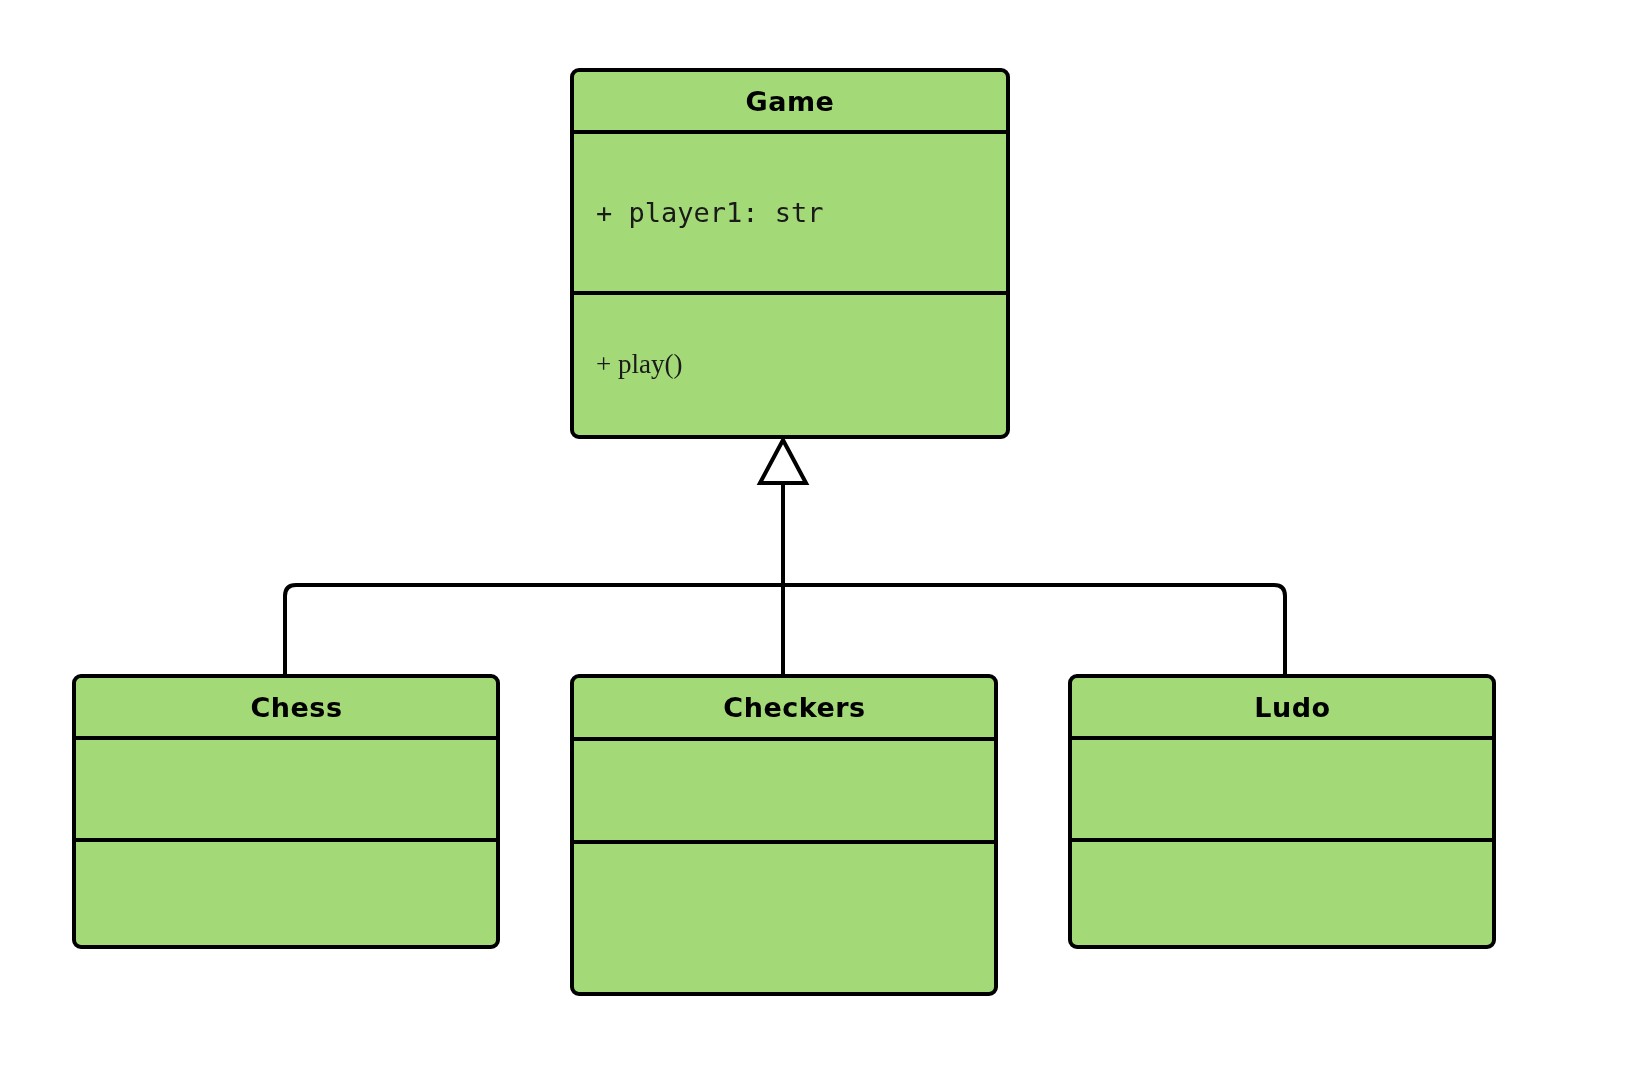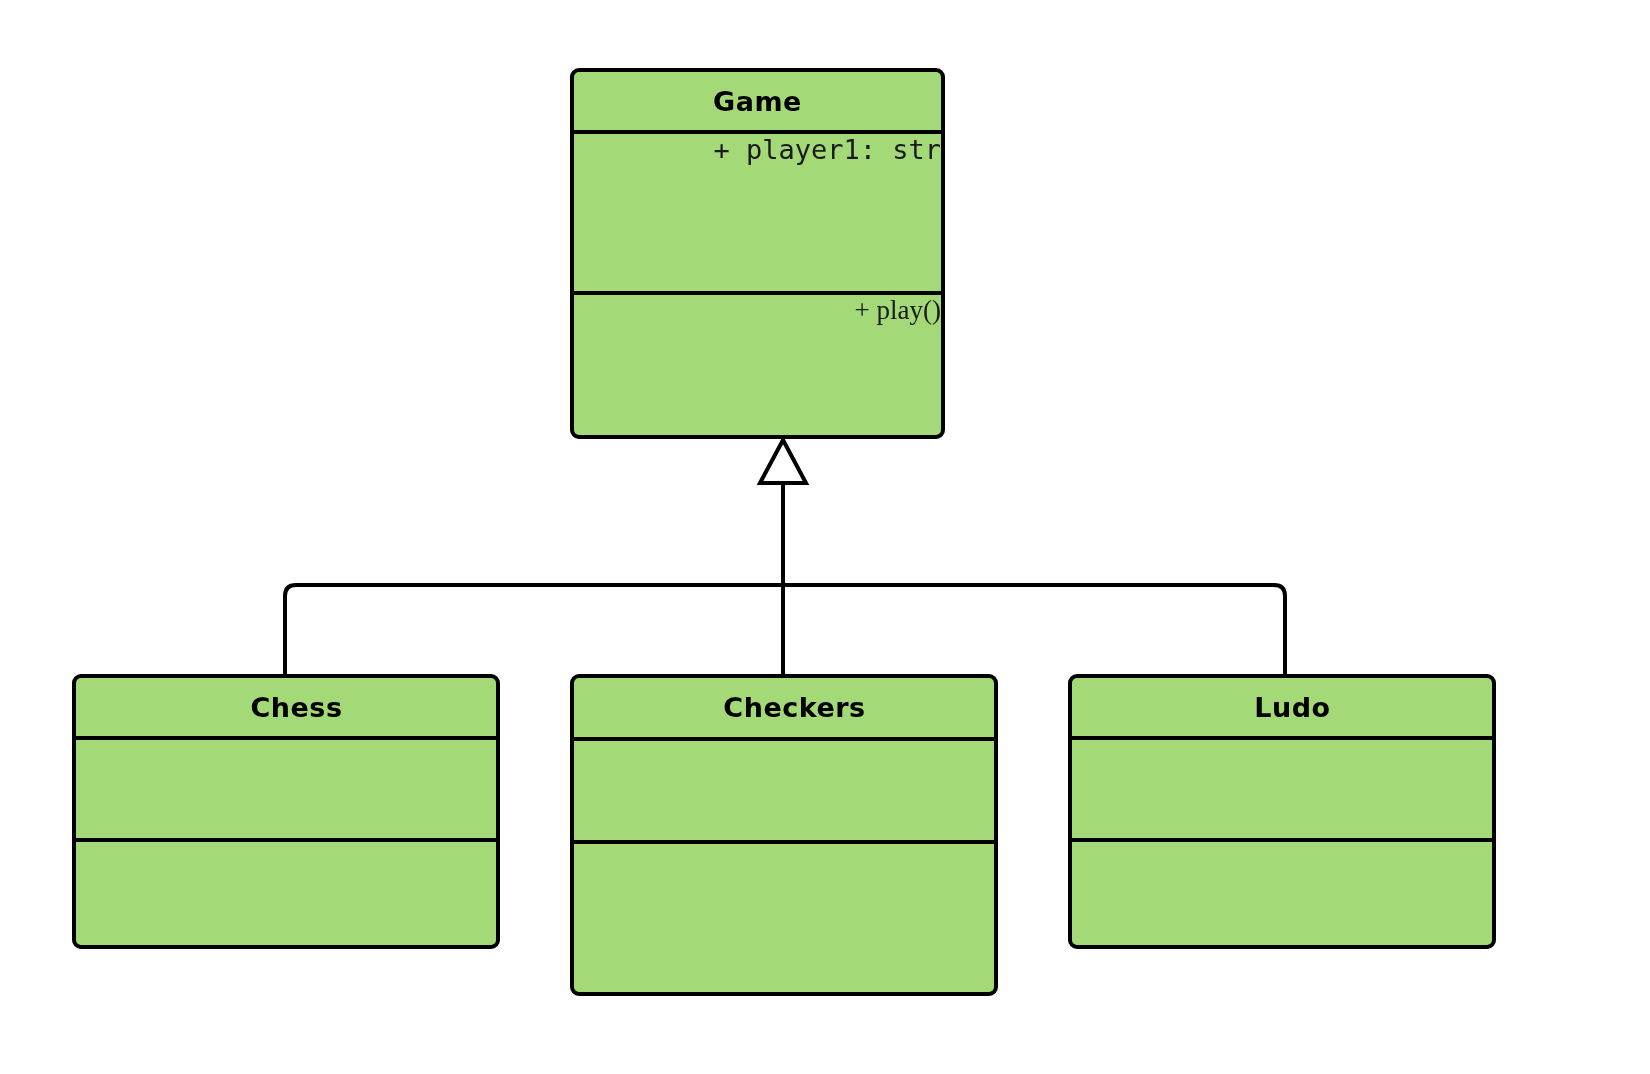--- a/index.html
+++ b/index.html
@@ -55,32 +55,32 @@
   }
   .class-attributes,
   .class-methods {
     box-sizing: border-box;
     font-family: "DejaVu Sans Mono", monospace;
     font-size: 27px;
     line-height: 1.18;
     color: #1a1a1a;
     padding: 0 0 0 22px;
     display: flex;
-    flex-direction: row;
-    justify-content: flex-end;
+    flex-direction: column;
+    justify-content: center;
     white-space: pre;
   }
   .member-line {
     white-space: pre;
   }
   
   #class-game {
     left: 570px;
     top: 68px;
-    width: 375px;
+    width: 440px;
     height: 371px;
   }
   #class-game .class-title { height: 59px; }
   #class-game .class-attributes { height: 158px; }
   #class-game .class-methods { height: 142px; font-family: Liberation Serif, serif; }
 
   #class-chess {
     left: 72px;
     top: 674px;
     width: 428px;

